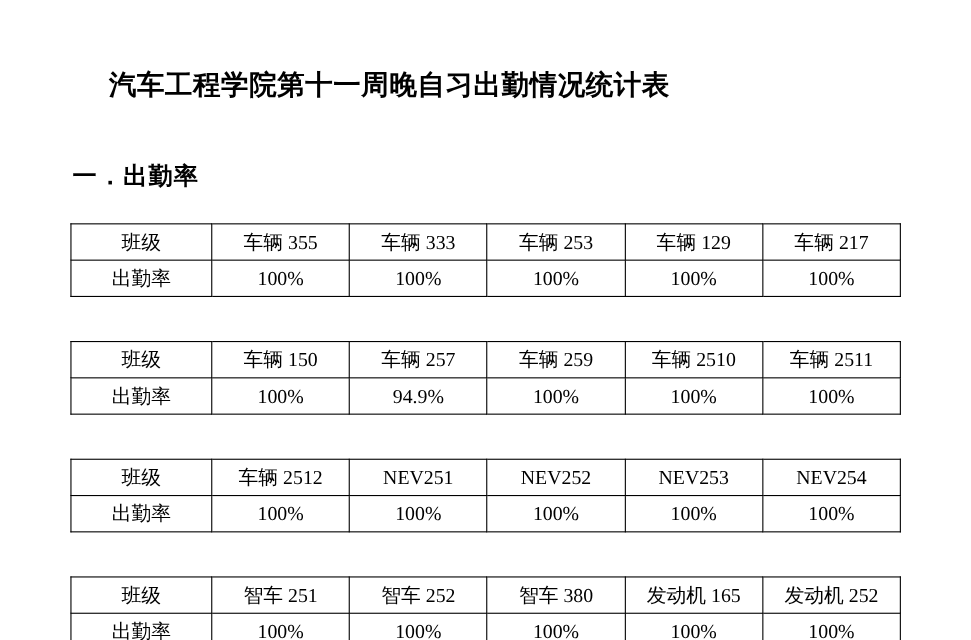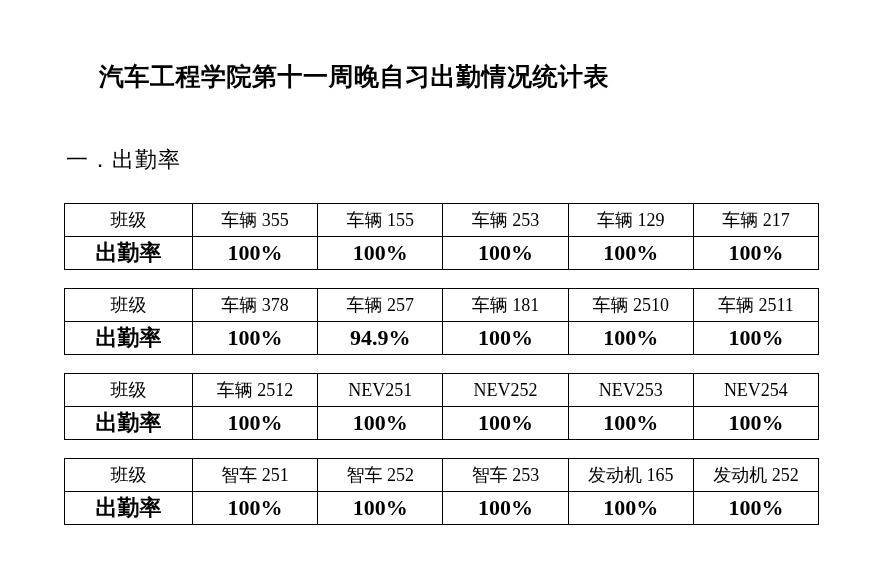--- a/index.html
+++ b/index.html
@@ -24,97 +24,96 @@
     text-align: center;
     font-family: "Liberation Sans", "DejaVu Sans", sans-serif;
     font-weight: bold;
     font-size: 25px;
     letter-spacing: 0.5px;
     margin: 0;
     padding-top: 60px;
   }
   .section-heading {
     font-family: "Liberation Sans", "DejaVu Sans", sans-serif;
-    font-weight: normal;
+    font-weight: bold;
     font-size: 22px;
     margin: 0;
     padding-left: 66px;
     padding-top: 52px;
     letter-spacing: 1px;
   }
   .tables {
     padding-top: 28px;
   }
   table.attendance {
     border-collapse: collapse;
     table-layout: fixed;
     width: 755px;
-    margin: 0 0 18px 64px;
+    margin: 0 0 40px 64px;
     border: 1.5px solid #000;
   }
   table.attendance td {
     border: 1px solid #000;
     text-align: center;
     font-size: 18px;
     height: 30px;
     padding: 1px 2px;
     font-family: "Liberation Serif", "DejaVu Serif", serif;
     white-space: nowrap;
     overflow: hidden;
   }
   table.attendance td.label-cell {
     width: 123px;
   }
   table.attendance tr.row-header td {
     font-size: 18px;
   }
   table.attendance tr.row-values td {
-    font-size: 22px;
-    font-weight: bold;
+    font-size: 18px;
   }
 </style>
 </head>
 <body>
 
 <div class="page">
 
   <h1 class="doc-title">汽车工程学院第十一周晚自习出勤情况统计表</h1>
 
   <h2 class="section-heading">一．出勤率</h2>
 
   <div class="tables">
 
     <table class="attendance">
       <tbody>
           <tr class="row-header">
         <td class="label-cell">班级</td>
         <td>车辆 355</td>
-        <td>车辆 155</td>
+        <td>车辆 333</td>
         <td>车辆 253</td>
         <td>车辆 129</td>
         <td>车辆 217</td>
       </tr>
       <tr class="row-values">
         <td class="label-cell">出勤率</td>
         <td>100%</td>
         <td>100%</td>
         <td>100%</td>
         <td>100%</td>
         <td>100%</td>
       </tr>
     </tbody>
       </table>
 
     <table class="attendance">
       <tbody>
           <tr class="row-header">
         <td class="label-cell">班级</td>
-        <td>车辆 378</td>
+        <td>车辆 150</td>
         <td>车辆 257</td>
-        <td>车辆 181</td>
+        <td>车辆 259</td>
         <td>车辆 2510</td>
         <td>车辆 2511</td>
       </tr>
       <tr class="row-values">
         <td class="label-cell">出勤率</td>
         <td>100%</td>
         <td>94.9%</td>
         <td>100%</td>
         <td>100%</td>
         <td>100%</td>
@@ -142,21 +141,21 @@
       </tr>
     </tbody>
       </table>
 
     <table class="attendance">
       <tbody>
           <tr class="row-header">
         <td class="label-cell">班级</td>
         <td>智车 251</td>
         <td>智车 252</td>
-        <td>智车 253</td>
+        <td>智车 380</td>
         <td>发动机 165</td>
         <td>发动机 252</td>
       </tr>
       <tr class="row-values">
         <td class="label-cell">出勤率</td>
         <td>100%</td>
         <td>100%</td>
         <td>100%</td>
         <td>100%</td>
         <td>100%</td>

